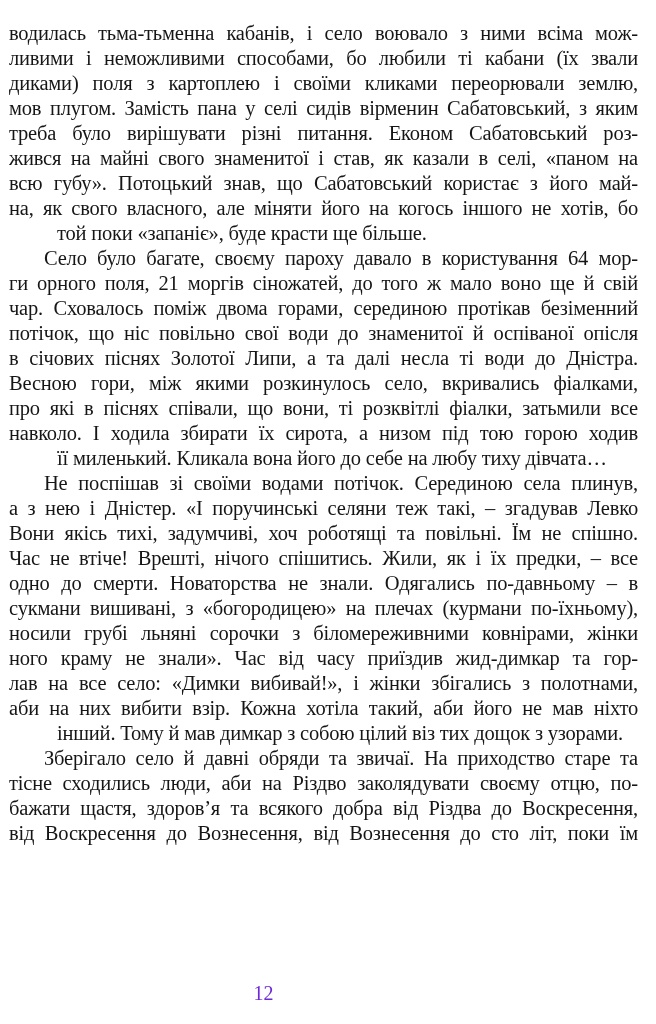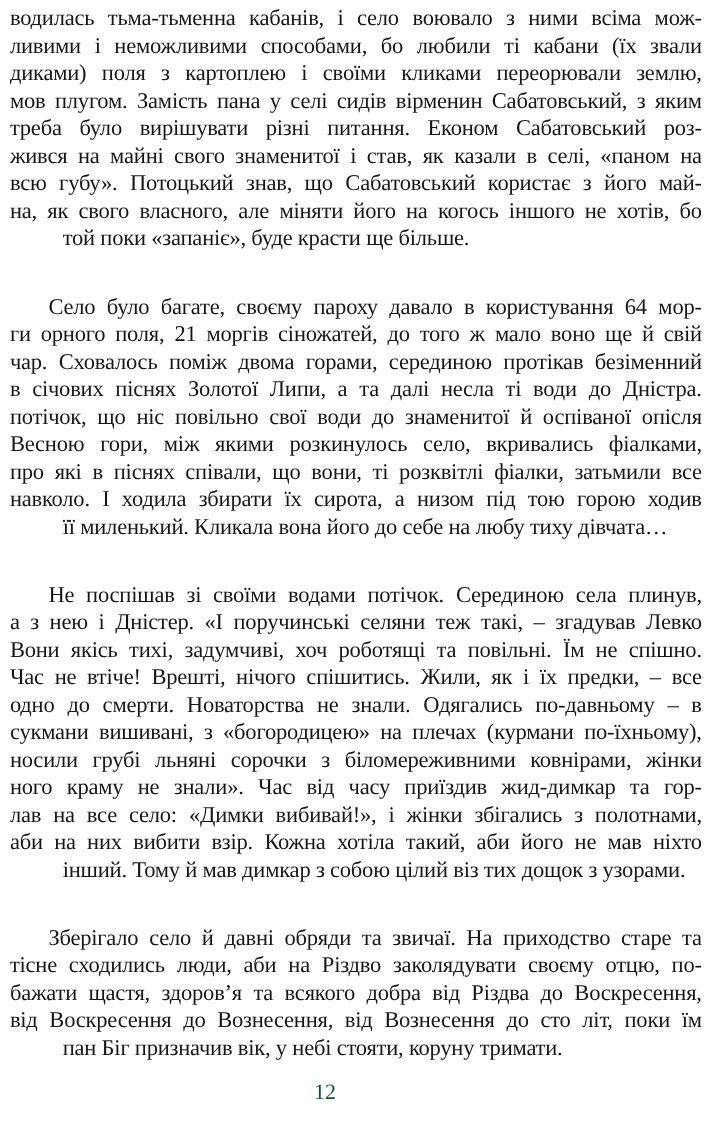--- a/index.html
+++ b/index.html
@@ -16,87 +16,84 @@
     color: #161616;
   }
   .page {
     position: absolute;
     inset: 0;
     background: #ffffff;
   }
   .text-block {
     position: absolute;
     left: 9px;
-    top: 5px;
+    top: 21px;
     width: 629px;
   }
   .text-line {
     font-size: 20.5px;
     line-height: 25px;
     height: 25px;
     overflow: hidden;
     white-space: normal;
     text-align: justify;
     text-align-last: justify;
     letter-spacing: -0.2px;
   }
   .text-line.indent {
     text-indent: 35px;
-    margin-top: 37px;
   }
   .text-line.para-last {
     text-align-last: left;
     margin-left: 48px;
   }
   .page-number {
     position: absolute;
     left: 0;
     top: 981px;
     width: 527px;
     text-align: center;
     font-size: 20px;
     line-height: 24px;
-    color: #14532d;
-    margin-left: 32px;
+    color: #6d28d9;
   }
 </style>
 </head>
 <body>
 
 <main class="page">
   <div class="text-block" id="text-block">
       <div class="text-line">водилась тьма-тьменна кабанів, і село воювало з ними всіма мож-</div>
       <div class="text-line">ливими і неможливими способами, бо любили ті кабани (їх звали</div>
       <div class="text-line">диками) поля з картоплею і своїми кликами переорювали землю,</div>
       <div class="text-line">мов плугом. Замість пана у селі сидів вірменин Сабатовський, з яким</div>
       <div class="text-line">треба було вирішувати різні питання. Економ Сабатовський роз-</div>
       <div class="text-line">жився на майні свого знаменитої і став, як казали в селі, «паном на</div>
       <div class="text-line">всю губу». Потоцький знав, що Сабатовський користає з його май-</div>
       <div class="text-line">на, як свого власного, але міняти його на когось іншого не хотів, бо</div>
       <div class="text-line para-last">той поки «запаніє», буде красти ще більше.</div>
       <div class="text-line indent">Село було багате, своєму пароху давало в користування 64 мор-</div>
       <div class="text-line">ги орного поля, 21 моргів сіножатей, до того ж мало воно ще й свій</div>
       <div class="text-line">чар. Сховалось поміж двома горами, серединою протікав безіменний</div>
+      <div class="text-line">потічок, що ніс повільно свої води до знаменитої й оспіваної опісля</div>
       <div class="text-line">в січових піснях Золотої Липи, а та далі несла ті води до Дністра.</div>
-      <div class="text-line">потічок, що ніс повільно свої води до знаменитої й оспіваної опісля</div>
       <div class="text-line">Весною гори, між якими розкинулось село, вкривались фіалками,</div>
       <div class="text-line">про які в піснях співали, що вони, ті розквітлі фіалки, затьмили все</div>
       <div class="text-line">навколо. І ходила збирати їх сирота, а низом під тою горою ходив</div>
       <div class="text-line para-last">її миленький. Кликала вона його до себе на любу тиху дівчата…</div>
       <div class="text-line indent">Не поспішав зі своїми водами потічок. Серединою села плинув,</div>
       <div class="text-line">а з нею і Дністер. «І поручинські селяни теж такі, – згадував Левко</div>
       <div class="text-line">Вони якісь тихі, задумчиві, хоч роботящі та повільні. Їм не спішно.</div>
       <div class="text-line">Час не втіче! Врешті, нічого спішитись. Жили, як і їх предки, – все</div>
       <div class="text-line">одно до смерти. Новаторства не знали. Одягались по-давньому – в</div>
       <div class="text-line">сукмани вишивані, з «богородицею» на плечах (курмани по-їхньому),</div>
       <div class="text-line">носили грубі льняні сорочки з біломереживними ковнірами, жінки</div>
       <div class="text-line">ного краму не знали». Час від часу приїздив жид-димкар та гор-</div>
       <div class="text-line">лав на все село: «Димки вибивай!», і жінки збігались з полотнами,</div>
       <div class="text-line">аби на них вибити взір. Кожна хотіла такий, аби його не мав ніхто</div>
       <div class="text-line para-last">інший. Тому й мав димкар з собою цілий віз тих дощок з узорами.</div>
       <div class="text-line indent">Зберігало село й давні обряди та звичаї. На приходство старе та</div>
       <div class="text-line">тісне сходились люди, аби на Різдво заколядувати своєму отцю, по-</div>
       <div class="text-line">бажати щастя, здоров’я та всякого добра від Різдва до Воскресення,</div>
       <div class="text-line">від Воскресення до Вознесення, від Вознесення до сто літ, поки їм</div>
-      <div class="text-line para-last">пан Біг призначив вік, у небі стояти, коруну тримати.</div>
     </div>
   <div class="page-number">12</div>
 </main>
 
 </body></html>

